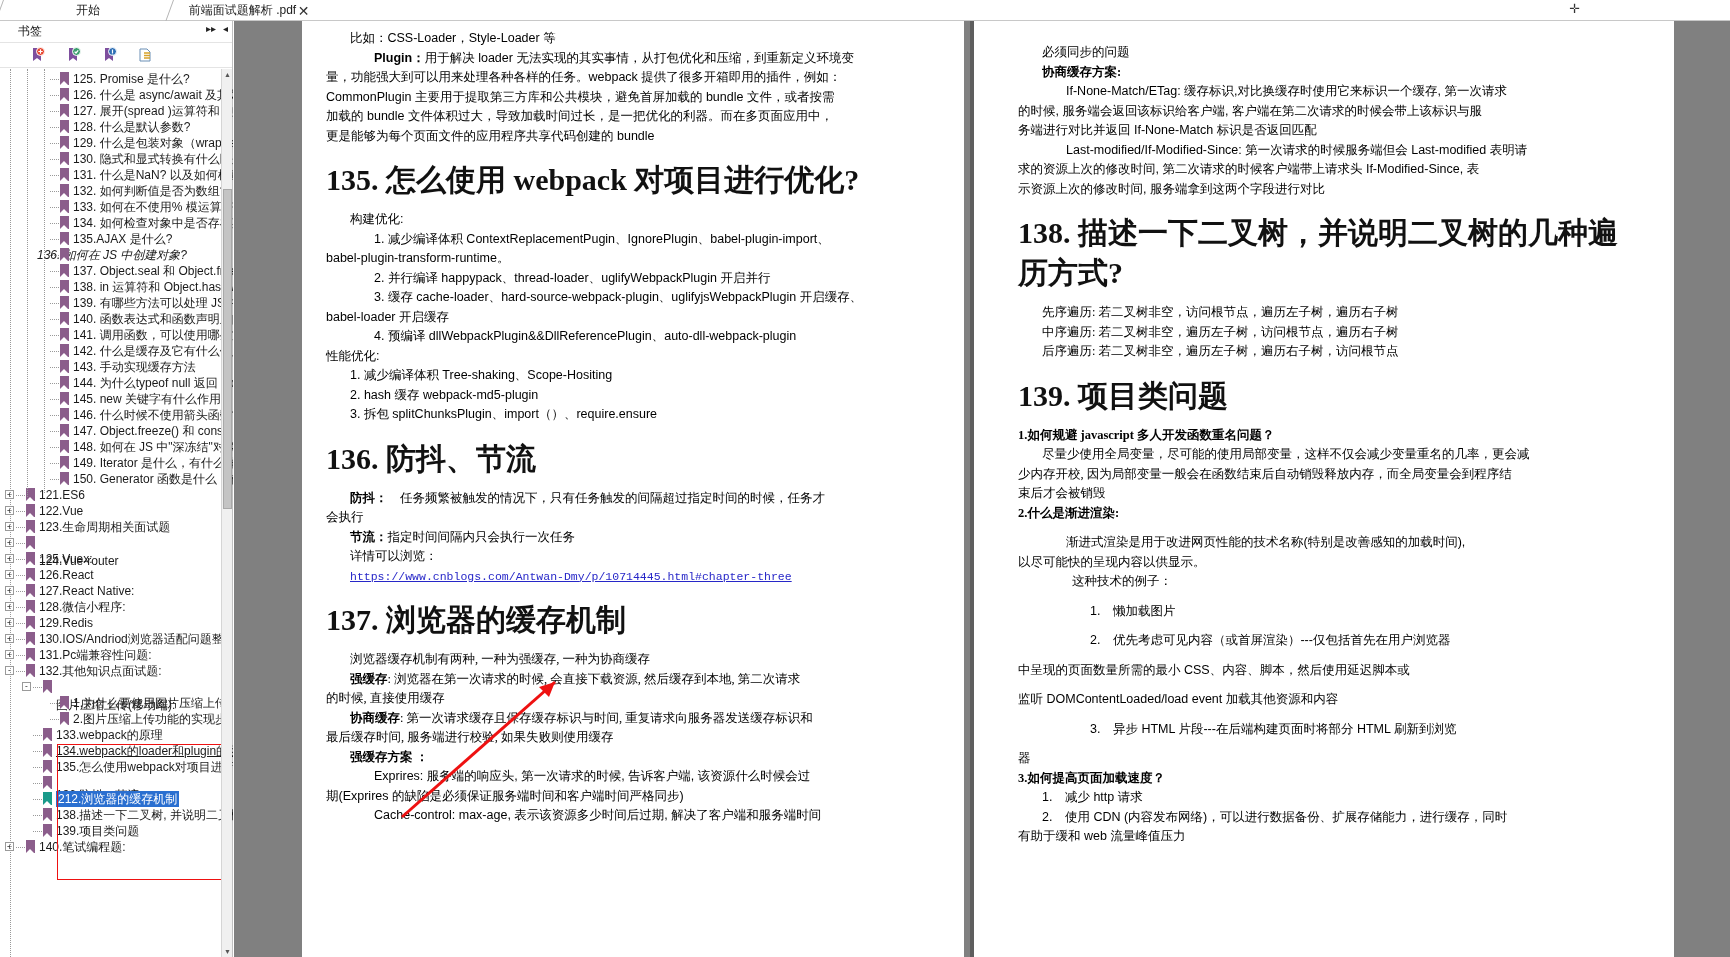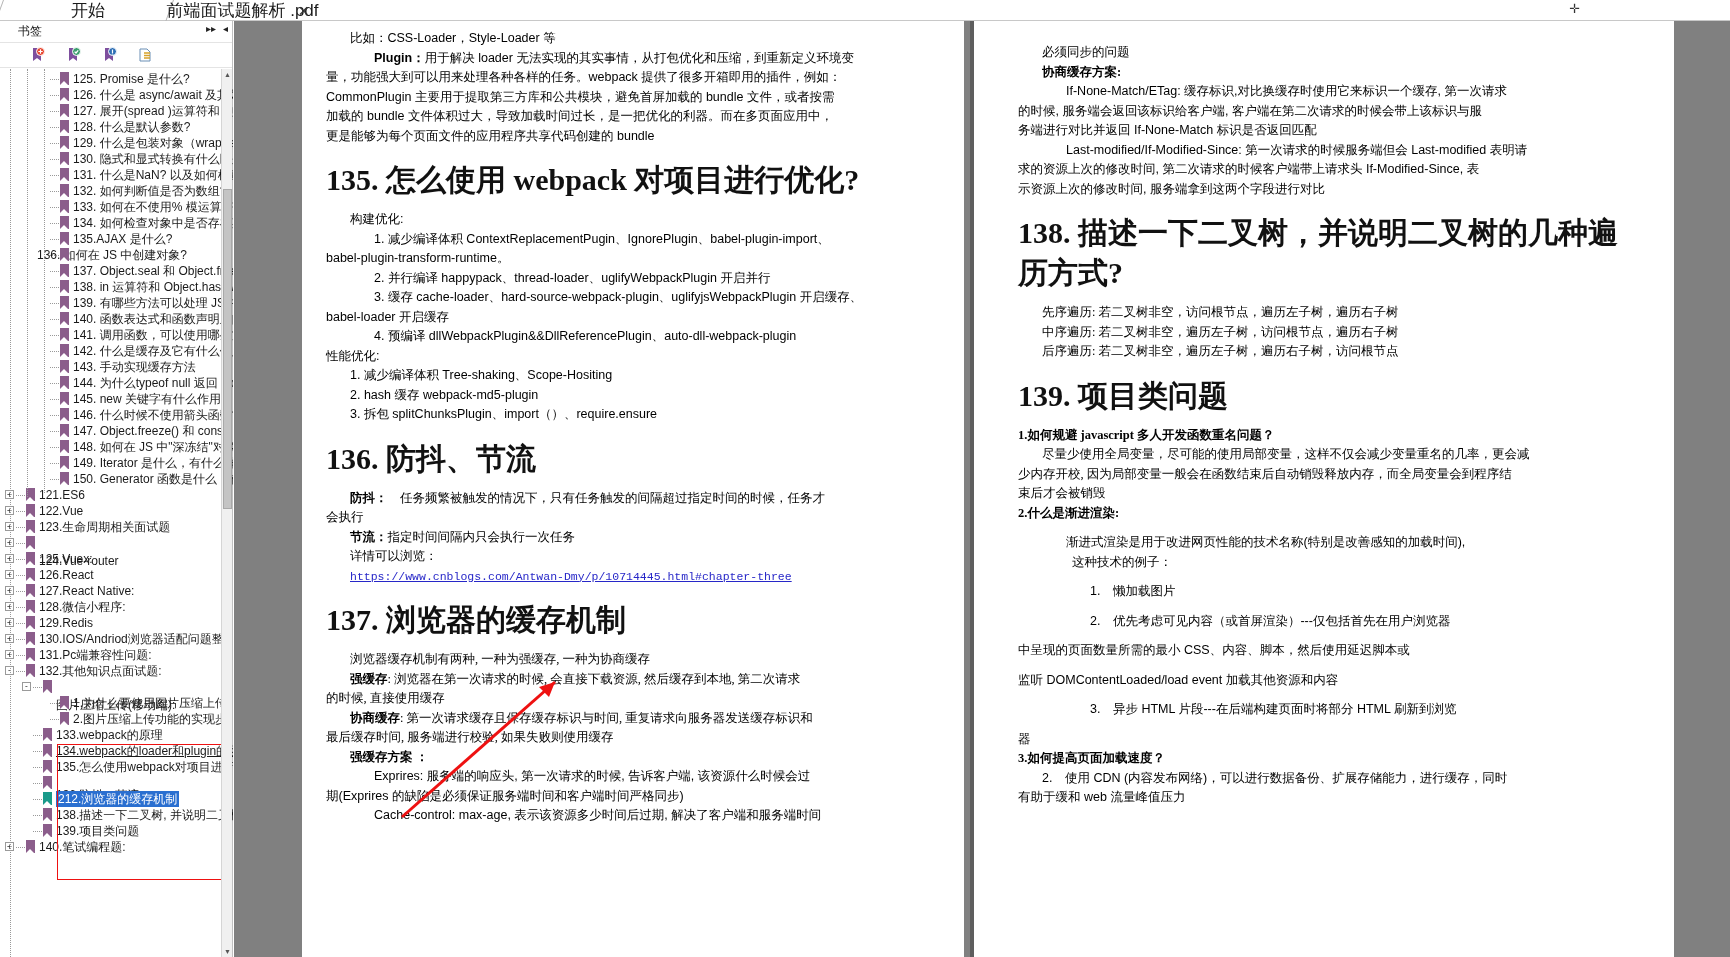--- a/index.html
+++ b/index.html
@@ -14,21 +14,21 @@
 
   
   .tabbar {
     position: absolute; top: 0; left: 0; width: 1730px; height: 21px;
     background: #ffffff;
     border-bottom: 1px solid #c8c8c8;
   }
   .tab {
     position: absolute; top: 0; height: 21px;
     display: flex; align-items: center;
-    font-size: 17px; color: #1a1a1a;
+    font-size: 12px; color: #1a1a1a;
     white-space: nowrap;
   }
   .tab-start { left: 0; width: 170px; justify-content: center; }
   .tab-start .tab-label { padding-left: 6px; }
   .tab-doc { left: 170px; width: 145px; justify-content: center; }
   .tab-sep {
     position: absolute; top: 0; height: 21px; width: 20px;
     overflow: hidden;
   }
   .tab-sep::after {
@@ -316,21 +316,21 @@
           <span class="bm-text" style="margin-left: 73px;">134. 如何检查对象中是否存在某</span>
         </div>
         <div class="bm-row">
           <span class="dashstub" style="left: 50px; top: 8px; width: 9px;"></span>
           <span class="flag" style="left: 60px; top: 1px;"></span>
           <span class="bm-text" style="margin-left: 73px;">135.AJAX 是什么?</span>
         </div>
         <div class="bm-row">
           <span class="dashstub" style="left: 50px; top: 8px; width: 9px;"></span>
           <span class="flag" style="left: 60px; top: 1px;"></span>
-          <span class="bm-text" style="margin-left: 37px;">136. 如何在 JS 中创建对象?</span>
+          <span class="bm-text" style="margin-left: 37px; font-style: italic;">136. 如何在 JS 中创建对象?</span>
         </div>
         <div class="bm-row">
           <span class="dashstub" style="left: 50px; top: 8px; width: 9px;"></span>
           <span class="flag" style="left: 60px; top: 1px;"></span>
           <span class="bm-text" style="margin-left: 73px;">137. Object.seal 和 Object.free</span>
         </div>
         <div class="bm-row">
           <span class="dashstub" style="left: 50px; top: 8px; width: 9px;"></span>
           <span class="flag" style="left: 60px; top: 1px;"></span>
           <span class="bm-text" style="margin-left: 73px;">138. in 运算符和 Object.hasOw</span>
@@ -602,33 +602,35 @@
           <div class="p ind"><span>中序遍历: 若二叉树非空，遍历左子树，访问根节点，遍历右子树</span></div>
           <div class="p ind"><span>后序遍历: 若二叉树非空，遍历左子树，遍历右子树，访问根节点</span></div>
           <div class="h1">139. 项目类问题</div>
           <div class="p"><span class="b">1.如何规避 javascript 多人开发函数重名问题？</span></div>
           <div class="p ind"><span>尽量少使用全局变量，尽可能的使用局部变量，这样不仅会减少变量重名的几率，更会减</span></div>
           <div class="p"><span>少内存开校, 因为局部变量一般会在函数结束后自动销毁释放内存，而全局变量会到程序结</span></div>
           <div class="p"><span>束后才会被销毁</span></div>
           <div class="p"><span class="b">2.什么是渐进渲染:</span></div>
           <div class="sp"></div>
           <div class="p ind2"><span class="sans">渐进式渲染是用于改进网页性能的技术名称(特别是改善感知的加载时间),</span></div>
+          <div class="p"><span class="sans">以尽可能快的呈现内容以供显示。</span></div>
           <div class="p pad2"><span class="sans">这种技术的例子：</span></div>
           <div class="sp"></div>
           <div class="p pad3"><span class="sans">1.　懒加载图片</span></div>
           <div class="sp"></div>
           <div class="p pad3"><span class="sans">2.　优先考虑可见内容（或首屏渲染）---仅包括首先在用户浏览器</span></div>
           <div class="sp"></div>
           <div class="p"><span class="sans">中呈现的页面数量所需的最小 CSS、内容、脚本，然后使用延迟脚本或</span></div>
           <div class="sp"></div>
           <div class="p"><span class="sans">监听 DOMContentLoaded/load event  加载其他资源和内容</span></div>
           <div class="sp"></div>
           <div class="p pad3"><span class="sans">3.　异步 HTML 片段---在后端构建页面时将部分 HTML 刷新到浏览</span></div>
           <div class="sp"></div>
           <div class="p"><span class="sans">器</span></div>
           <div class="p"><span class="b">3.如何提高页面加载速度？</span></div>
+          <div class="p ind"><span class="sans">1.　减少 http 请求</span></div>
           <div class="p ind"><span class="sans">2.　使用 CDN (内容发布网络)，可以进行数据备份、扩展存储能力，进行缓存，同时</span></div>
           <div class="p"><span class="sans">有助于缓和 web 流量峰值压力</span></div>
         </div>
     </div>
   </div>
 
 </div>
 
 </body></html>

